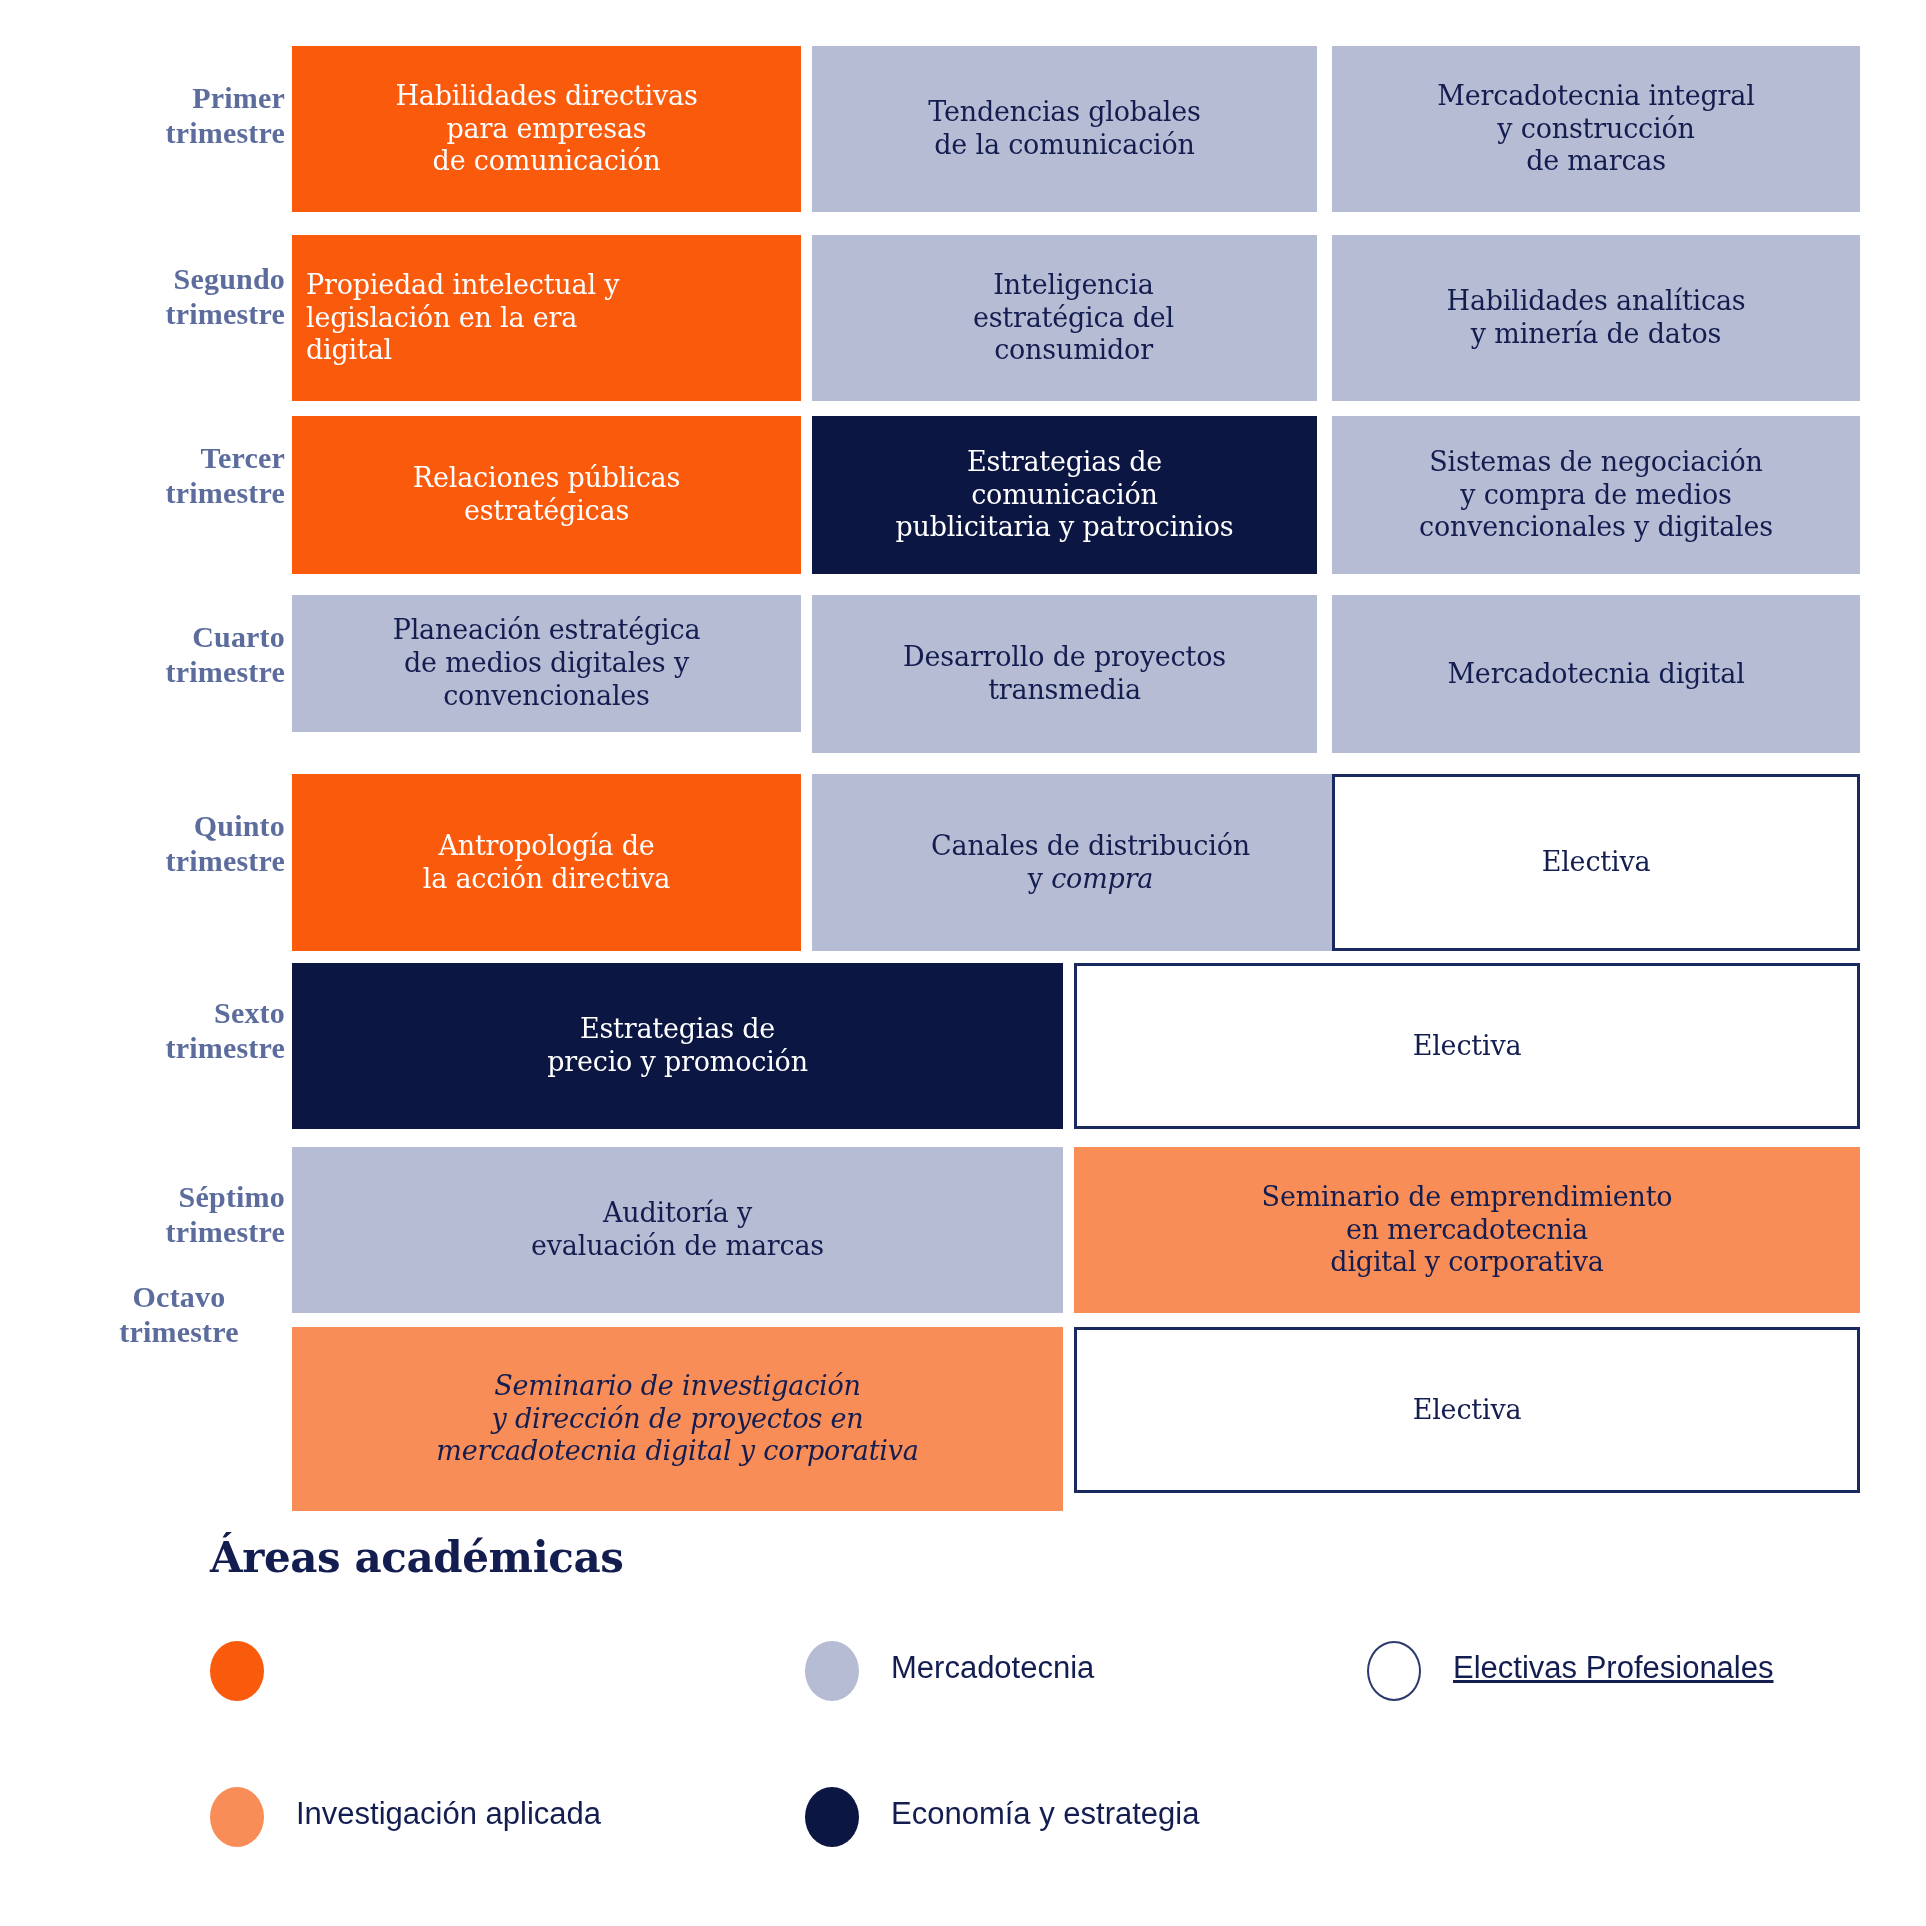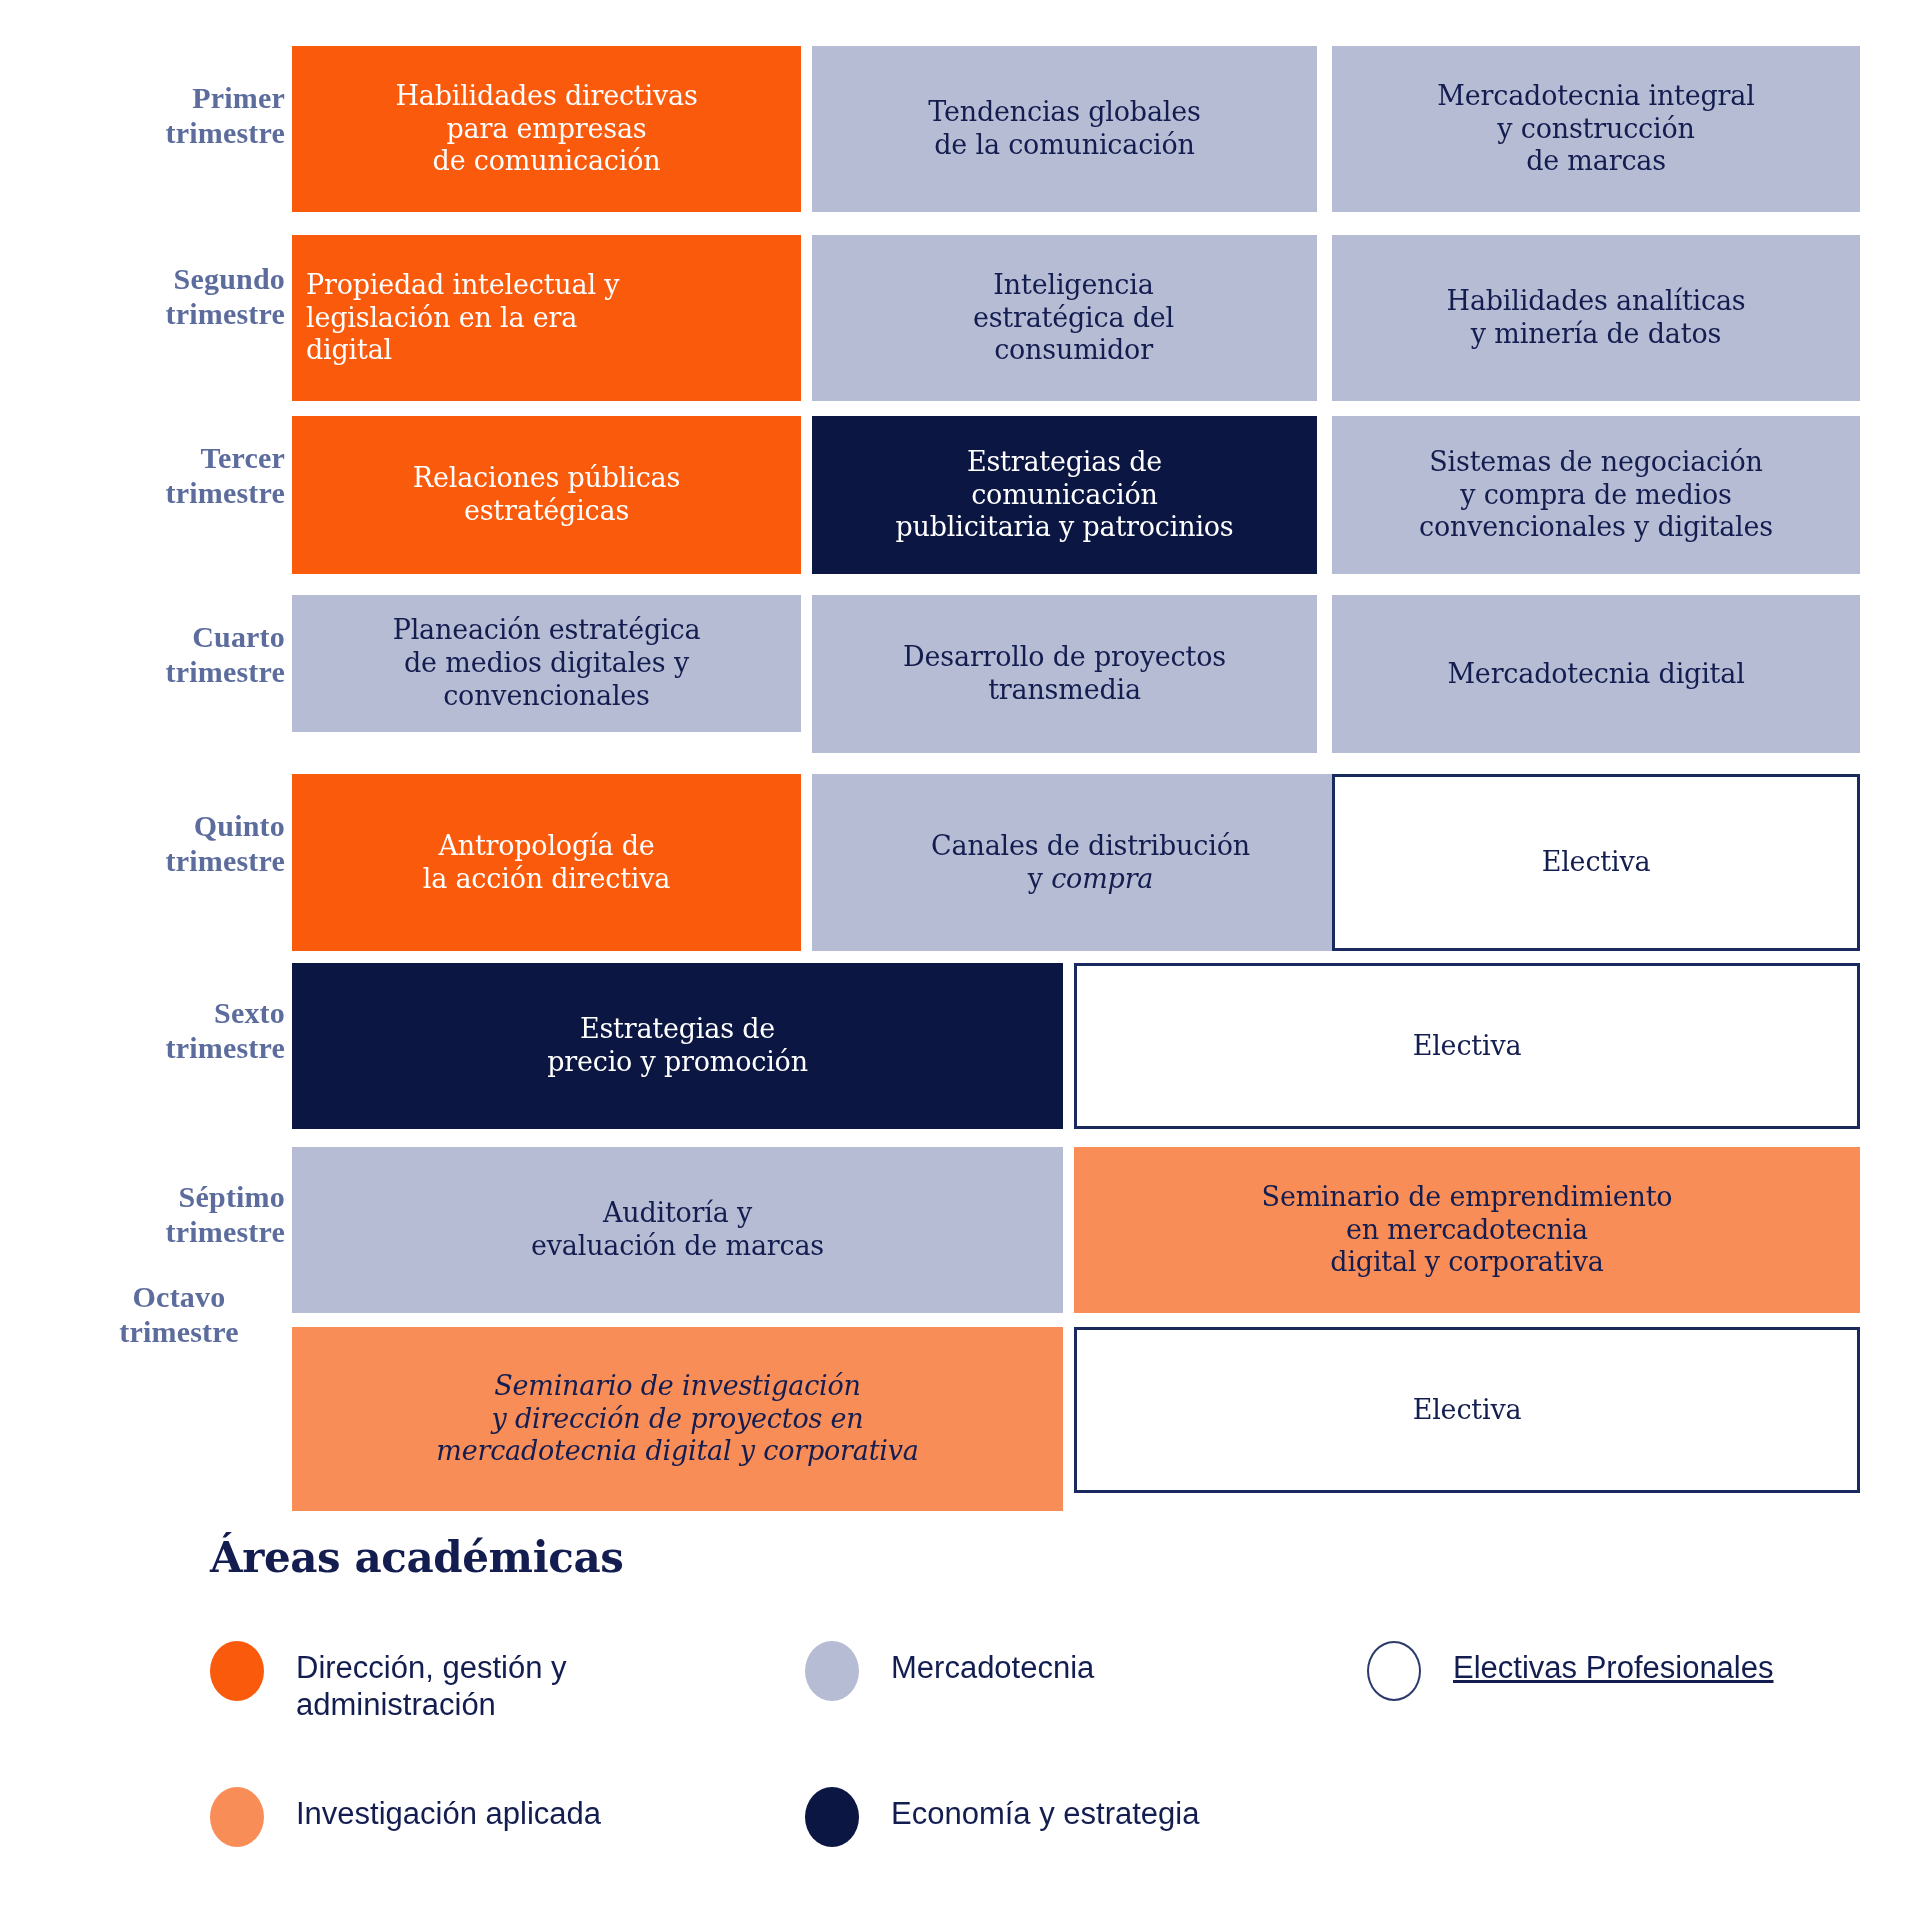--- a/index.html
+++ b/index.html
@@ -213,22 +213,20 @@
     </div>
 
   </div>
 
   <div id="legend">
 
     <div id="legend-title">Áreas académicas</div>
 
     <div class="legend-item" style="left:176px;top:108px;width:478px">
       <div class="swatch sw-direccion"></div>
-      <div class="legend-label" style="white-space: pre-line;">Dirección, gestión y
-administración</div>
     </div>
 
     <div class="legend-item" style="left:176px;top:254px;width:478px">
       <div class="swatch sw-investigacion"></div>
       <div class="legend-label" style="white-space: pre-line;">Investigación aplicada</div>
     </div>
 
     <div class="legend-item" style="left:771px;top:108px;width:478px">
       <div class="swatch sw-mercadotecnia"></div>
       <div class="legend-label" style="white-space: pre-line;">Mercadotecnia</div>

